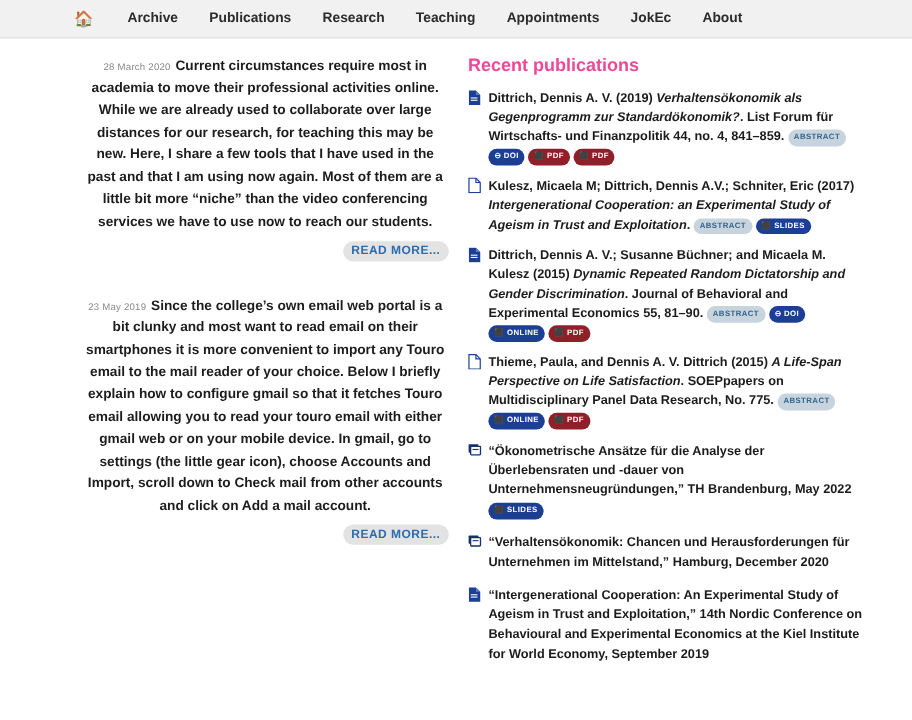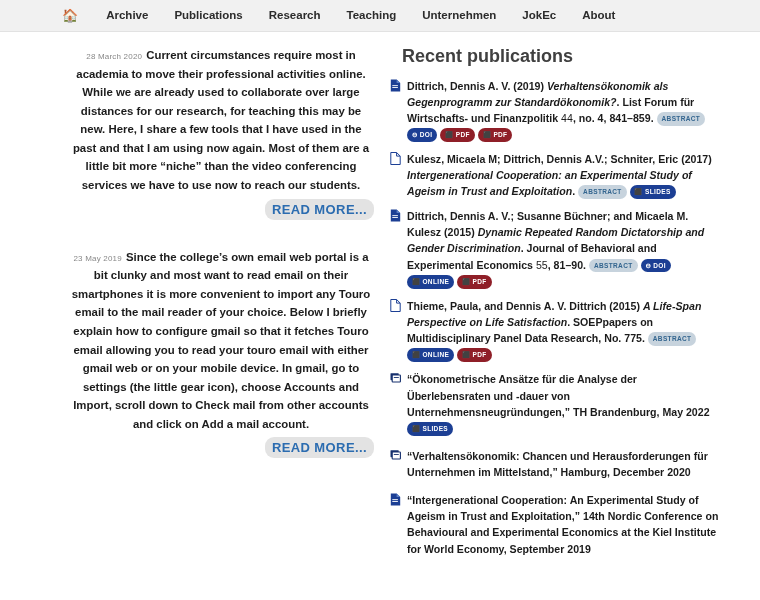--- a/index.html
+++ b/index.html
@@ -94,58 +94,58 @@
     margin-right: 4px;
   }
   .readmore-wrap {
     text-align: right;
     margin-top: 4px;
   }
   .readmore {
     display: inline-block;
     background: #e3e3e3;
     color: #2b6cb0;
-    font-size: 13px;
+    font-size: 10px;
     font-weight: bold;
     letter-spacing: 0.4px;
     padding: 3px 7px 3px 7px;
     border-radius: 9px;
     text-decoration: none;
     cursor: pointer;
   }
 
   .post-gap { height: 20px; }
 
   
   .side-heading {
-    font-size: 18px;
-    font-weight: bold;
-    color: #404040;
-    margin: 0 0 10px 12px;
+    font-size: 15px;
+    font-weight: bold;
+    color: #ec4899;
+    margin: 0 0 10px 0;
     line-height: 1.2;
   }
   .side-heading.second { margin-top: 54px; }
 
   .pub-item {
     display: flex;
     margin-bottom: 9px;
   }
   .pub-icon {
     flex: 0 0 13px;
     padding-top: 1px;
     margin-right: 4px;
   }
   .pub-text {
     font-size: 10.6px;
     line-height: 1.52;
     font-weight: bold;
     color: #1b1b1b;
   }
   .pub-text i { font-style: italic; }
-  .pub-text b.vol { font-weight: normal; margin-top: 28px; }
+  .pub-text b.vol { font-weight: bold; margin-top: 28px; }
 
   
   .badge {
     display: inline-block;
     vertical-align: 1px;
     font-size: 6.5px;
     font-weight: bold;
     letter-spacing: 0.35px;
     padding: 2px 5px;
     border-radius: 8px;
@@ -184,21 +184,21 @@
 <body>
 
 <div class="topnav">
   <a class="home-link" href="#">
     <span class="home-glyph">🏠</span>
   </a>
   <a href="#">Archive</a>
   <a href="#">Publications</a>
   <a href="#">Research</a>
   <a href="#">Teaching</a>
-  <a href="#">Unternehmen</a>
+  <a href="#">Appointments</a>
   <a href="#">JokEc</a>
   <a href="#">About</a>
 </div>
 
 <div class="page">
 
   <div class="main-col">
 
     <div class="post">
       <p class="post-body"><span class="post-date">28 March 2020</span><span>Current circumstances require most in academia to move their professional activities online. While we are already used to collaborate over large distances for our research, for teaching this may be new. Here, I share a few tools that I have used in the past and that I am using now again. Most of them are a little bit more “niche” than the video conferencing services we have to use now to reach our students.</span></p>

